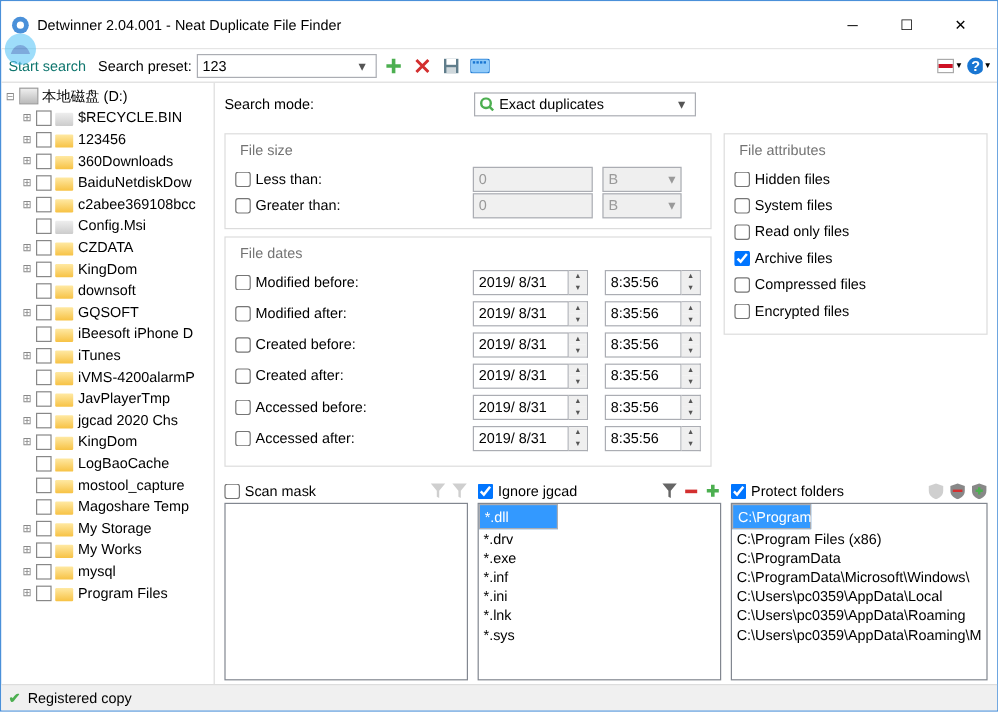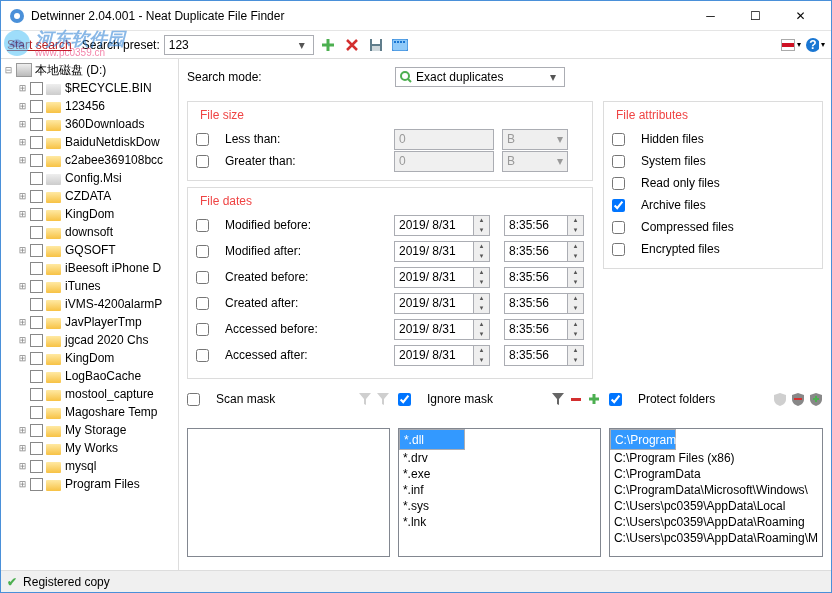--- a/index.html
+++ b/index.html
@@ -1,54 +1,54 @@
 <!DOCTYPE html>
 <html><head>
 <meta charset="utf-8">
 <style>
 *{box-sizing:border-box;margin:0;padding:0;font-family:"Microsoft YaHei","Segoe UI",sans-serif;font-size:12px}
 body{background:#fff;width:832px;height:593px;overflow:hidden;position:relative;border:1px solid #4a90d9}
-.titlebar{height:30px;background:#fff;display:flex;align-items:center;padding:0 8px;border-bottom:1px solid #e5e5e5}
+.titlebar{height:40px;background:#fff;display:flex;align-items:center;padding:0 8px;border-bottom:1px solid #e5e5e5}
 .titlebar .icon{width:16px;height:16px;margin-right:6px}
 .titlebar .title{flex:1;color:#000}
 .winbtn{width:45px;height:29px;display:flex;align-items:center;justify-content:center;color:#000}
 .toolbar{height:28px;display:flex;align-items:center;padding:2px 6px;border-bottom:1px solid #ddd;gap:4px}
-.link{color:#b91c1c;text-decoration:underline;cursor:pointer}
+.link{color:#0f766e;cursor:pointer}
 .combo{border:1px solid #abadb3;height:20px;padding:1px 4px;background:#fff;display:flex;align-items:center;justify-content:space-between}
 .combo .arr{width:14px;text-align:center;color:#555}
 .tbicon{width:20px;height:20px;display:flex;align-items:center;justify-content:center;cursor:pointer}
 .main{display:flex;height:513px}
 .tree{width:196px;border-right:1px solid #ddd;overflow:hidden;padding:2px}
 .tree-row{display:flex;align-items:center;height:18px;white-space:nowrap}
 .tree-row .exp{width:11px;height:11px;margin-right:2px;display:flex;align-items:center;justify-content:center;font-size:9px;color:#888}
 .tree-row .chk{width:13px;height:13px;border:1px solid #888;margin-right:3px}
 .tree-row .fico{width:16px;height:14px;margin-right:3px}
 .tree-row .lbl{color:#000}
 .folder{background:linear-gradient(#ffe9a3,#f7c244);border-radius:1px;width:15px;height:11px;margin-top:3px}
 .folder.gray{background:linear-gradient(#eee,#ccc)}
 .disk{background:linear-gradient(#eee,#bbb);border:1px solid #999;width:15px;height:11px}
 .content{flex:1;display:flex;flex-direction:column;padding:8px;gap:4px}
 .row{display:flex;align-items:center;gap:8px}
 .groupbox{border:1px solid #dcdcdc;padding:6px 8px 8px;margin-top:6px}
-.groupbox .gtitle{margin:-14px 0 6px 0;background:#fff;display:inline-block;padding:0 4px;color:#ef4444}
-.chk2{display:flex;align-items:center;gap:16px;height:22px}
+.groupbox .gtitle{margin:-14px 0 6px 0;background:#fff;display:inline-block;padding:0 4px;color:#737373}
+.chk2{display:flex;align-items:center;gap:4px;height:22px}
 .chk2 input{width:13px;height:13px}
 .inp{border:1px solid #abadb3;height:21px;padding:2px 4px;color:#999;background:#f0f0f0;width:100px}
 .sel{border:1px solid #abadb3;height:21px;background:#efefef;display:flex;align-items:center;justify-content:space-between;padding:0 4px;width:66px;color:#999}
 .spinner{display:flex}
 .spinner .spv{border:1px solid #abadb3;height:21px;padding:2px 4px;width:80px;background:#fff}
 .spinner .spbtn{width:16px;border:1px solid #abadb3;border-left:0;display:flex;flex-direction:column}
 .spinner .spbtn div{flex:1;display:flex;align-items:center;justify-content:center;font-size:7px;color:#555;background:#efefef}
 .cols{display:flex;gap:10px}
 .col1{flex:1.15}
 .col2{width:220px}
 .masks{display:flex;gap:8px;margin-top:6px;height:168px}
 .maskbox{flex:1;display:flex;flex-direction:column;border:0}
 .maskhead{display:flex;align-items:center;gap:4px;height:20px}
-.masklist{flex:1;border:1px solid #828790;margin-top:19px;overflow:hidden;background:#fff;font-family:"Courier New",monospace;font-size:12px}
+.masklist{flex:1;border:1px solid #828790;margin-top:0;overflow:hidden;background:#fff;font-family:"Courier New",monospace;font-size:12px}
 .masklist .it{padding:1px 4px;white-space:nowrap}
 .masklist .it.sel{background:#3399ff;color:#fff}
 .status{position:absolute;bottom:0;left:0;right:0;height:22px;border-top:1px solid #ddd;display:flex;align-items:center;padding:0 6px;gap:6px;background:#f0f0f0}
 .green-check{color:#4caf50;font-weight:bold}
 .watermark{position:absolute;top:26px;left:2px;opacity:0.55;pointer-events:none;display:flex;align-items:center;gap:4px}
 .watermark .wt{color:#2a7fd4;font-size:18px;font-weight:bold;font-style:italic}
 .mini{font-size:10px;color:#888}
 .flag{width:20px;height:12px;background:linear-gradient(#fff 33%,#ce1124 33% 66%,#fff 66%);border:1px solid #aaa;position:relative}
 </style>
 </head>
@@ -110,24 +110,20 @@
       </svg>
       <span style="font-size:8px;margin-left:2px">▾</span>
     </div>
 </div>
 
 <div class="watermark">
   <svg width="28" height="28">
       <circle cx="14" cy="14" r="13" fill="#4fc3f7"></circle>
       <path d="M6 18c3-10 13-10 16 0" fill="#1565c0"></path>
     </svg>
-  <div>
-    <div class="wt">河东软件园</div>
-    <div class="mini" style="color:#e91e63;margin-top:-4px">www.pc0359.cn</div>
-  </div>
 </div>
 
 <div class="main">
   <div class="tree">
     <div class="tree-row" style="padding-left:0">
       <span class="exp">⊟</span>
       <div class="fico disk"></div>
       <span class="lbl">本地磁盘 (D:)</span>
     </div>
     <div id="tree-items">
@@ -314,21 +310,21 @@
             <div class="folder"></div>
           </div>
           <span class="lbl">Program Files</span>
         </div>
       </div>
   </div>
 
   <div class="content">
     <div class="row" style="margin-bottom:4px">
       <span style="width:200px">Search mode:</span>
-      <div class="combo" style="width:170px">
+      <div class="combo" style="width:185px">
         <span style="display:flex;align-items:center;gap:4px">
             <svg width="12" height="12">
               <circle cx="5" cy="5" r="4" fill="none" stroke="#4caf50" stroke-width="2"></circle>
               <line x1="8" y1="8" x2="11" y2="11" stroke="#4caf50" stroke-width="2"></line>
             </svg>
             <span>Exact duplicates</span>
           </span>
         <span class="arr">▾</span>
       </div>
     </div>
@@ -535,40 +531,41 @@
           <svg width="14" height="14" style="opacity:.4">
               <path d="M1 1h12l-5 6v6l-2-1V7z" fill="#888"></path>
             </svg>
         </div>
         <div class="masklist" id="scan-list"></div>
       </div>
       <div class="maskbox">
         <div class="maskhead">
           <label class="chk2">
               <input type="checkbox" checked="" style="">
-              <span>Ignore mask</span>
+              <span>Ignore jgcad</span>
             </label>
           <div style="flex:1"></div>
           <svg width="14" height="14">
               <path d="M1 1h12l-5 6v6l-2-1V7z" fill="#666"></path>
             </svg>
           <svg width="14" height="14">
               <rect x="2" y="6" width="10" height="3" fill="#d32f2f"></rect>
             </svg>
           <svg width="14" height="14">
               <path d="M7 2v10M2 7h10" stroke="#4caf50" stroke-width="3"></path>
             </svg>
         </div>
         <div class="masklist" id="ignore-list">
             <div class="it sel">*.dll</div>
             <div class="it">*.drv</div>
             <div class="it">*.exe</div>
             <div class="it">*.inf</div>
+            <div class="it">*.ini</div>
+            <div class="it">*.lnk</div>
             <div class="it">*.sys</div>
-            <div class="it">*.lnk</div>
           </div>
       </div>
       <div class="maskbox">
         <div class="maskhead">
           <label class="chk2">
               <input type="checkbox" checked="" style="">
               <span>Protect folders</span>
             </label>
           <div style="flex:1"></div>
           <svg width="14" height="14" style="opacity:.4">

